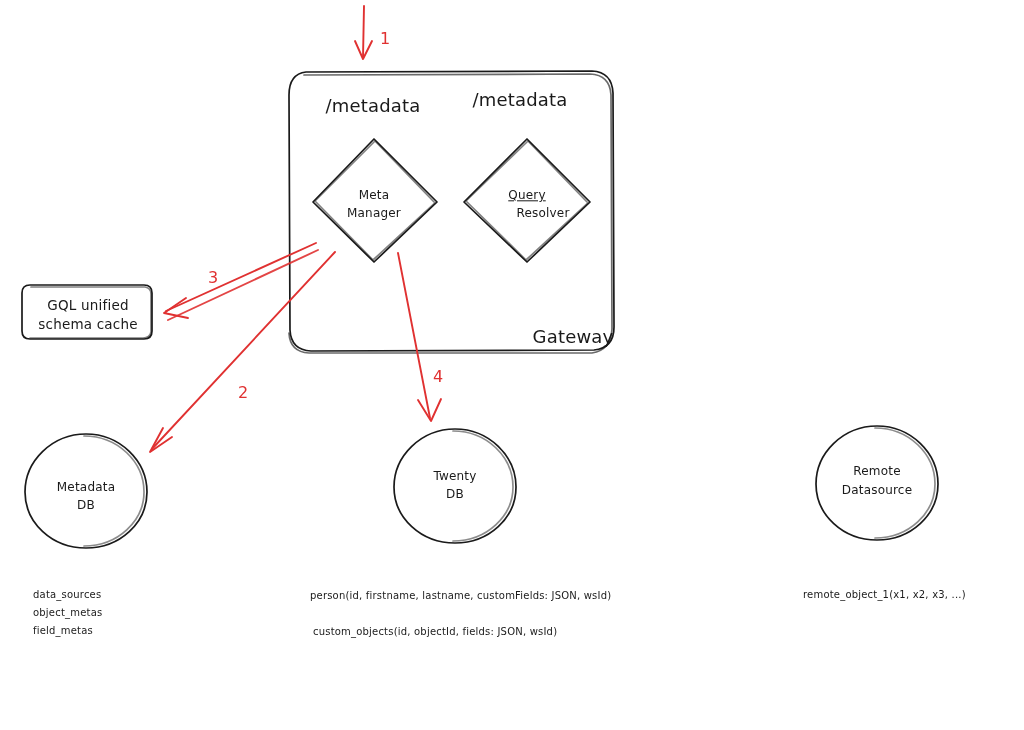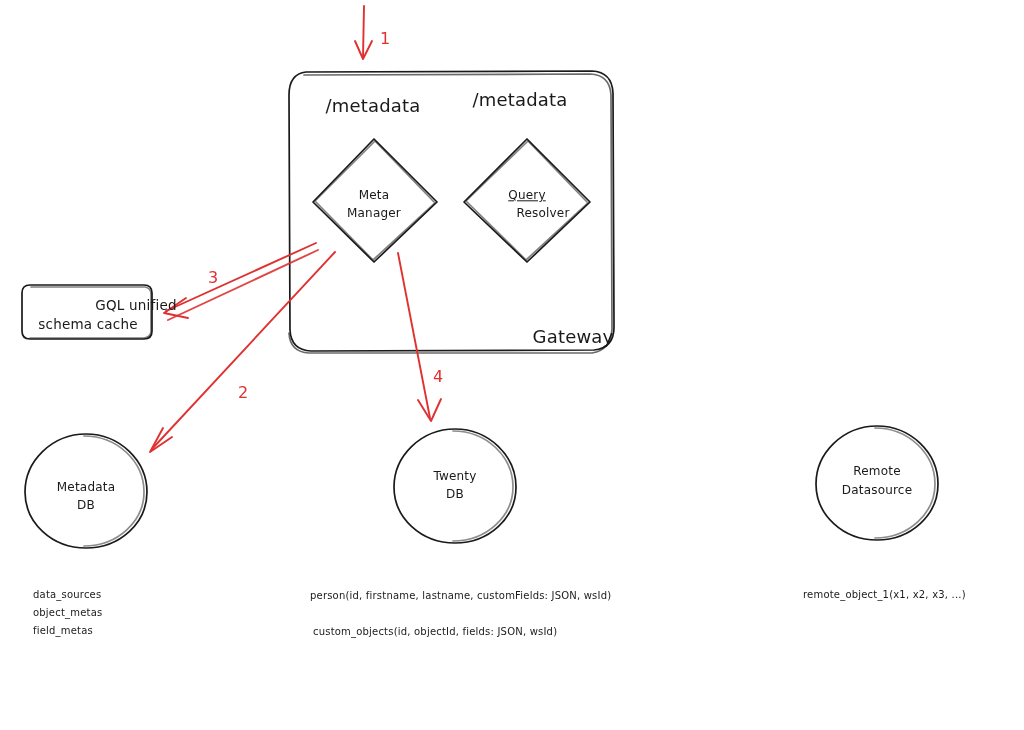--- a/index.html
+++ b/index.html
@@ -108,21 +108,21 @@
   <div class="label center" style="left:520px; top:100px;">/metadata</div>
 
   <div class="label center" style="left:573px; top:337px;">Gateway</div>
 
   <div class="label center node-text" style="left:374px; top:196px;">Meta</div>
   <div class="label center node-text" style="left:374px; top:214px;">Manager</div>
 
   <div class="label center node-text" style="left:527px; top:196px;text-decoration:underline;">Query</div>
   <div class="label center node-text" style="left:543px; top:214px;">Resolver</div>
 
-  <div class="label center small-text" style="left:88px; top:306px;margin-left:48px;">GQL unified</div>
+  <div class="label center small-text" style="left:88px; top:306px;">GQL unified</div>
   <div class="label center small-text" style="left:88px; top:325px;">schema cache</div>
 
   <div class="label center node-text" style="left:86px; top:488px;">Metadata</div>
   <div class="label center node-text" style="left:86px; top:506px;">DB</div>
 
   <div class="label center node-text" style="left:455px; top:477px;">Twenty</div>
   <div class="label center node-text" style="left:455px; top:495px;">DB</div>
 
   <div class="label center node-text" style="left:877px; top:472px;">Remote</div>
   <div class="label center node-text" style="left:877px; top:491px;">Datasource</div>

